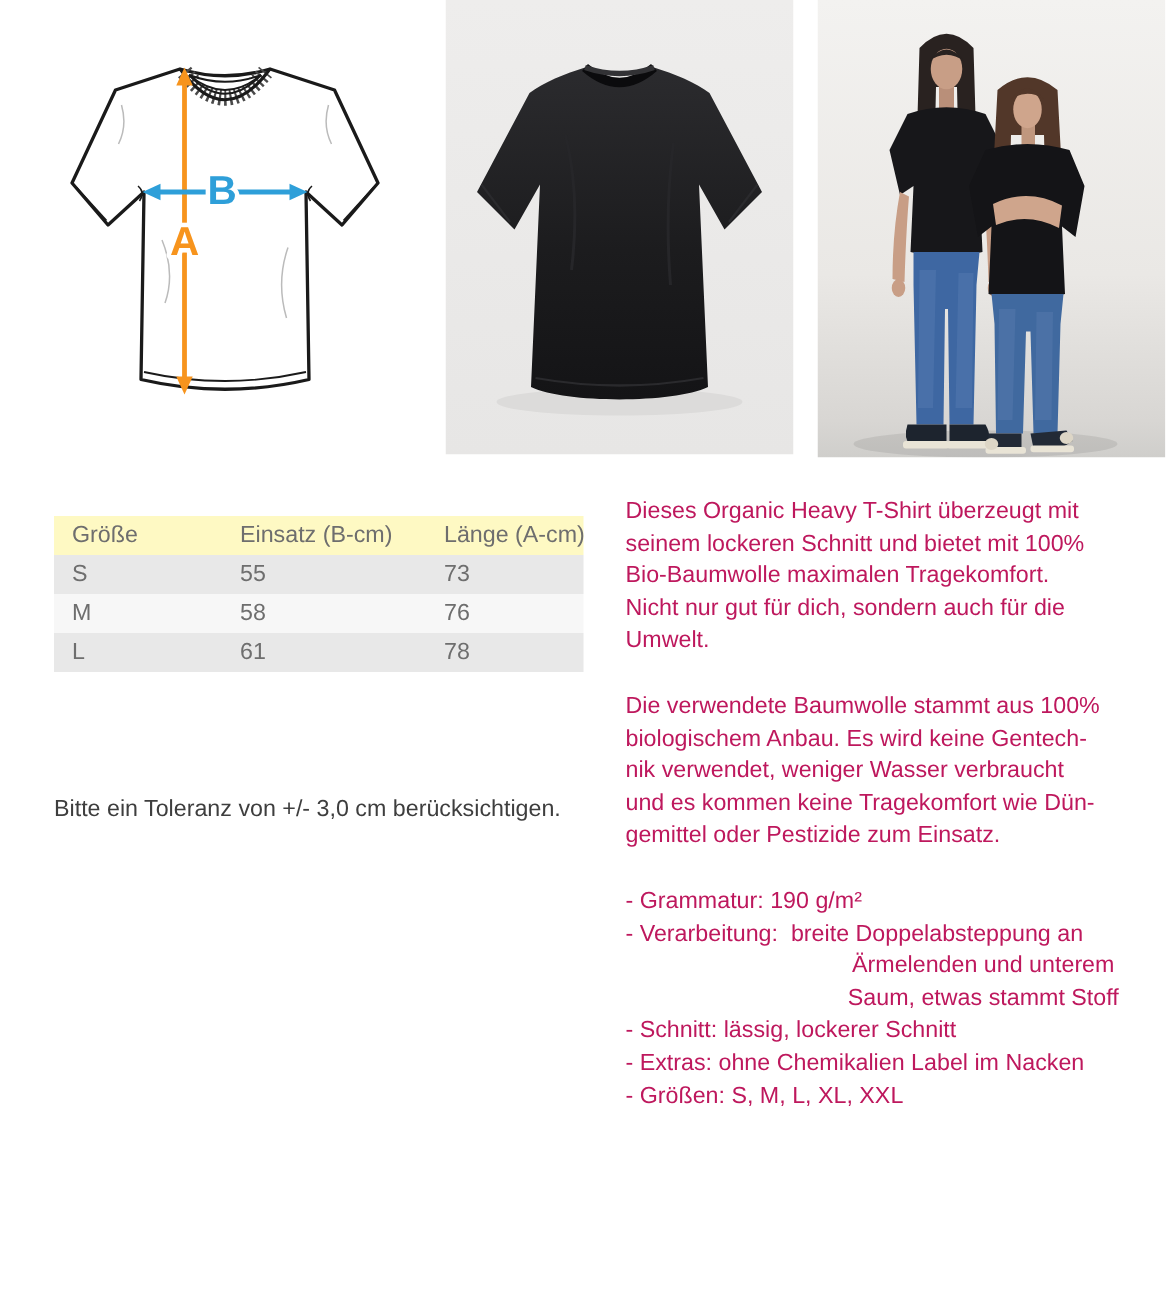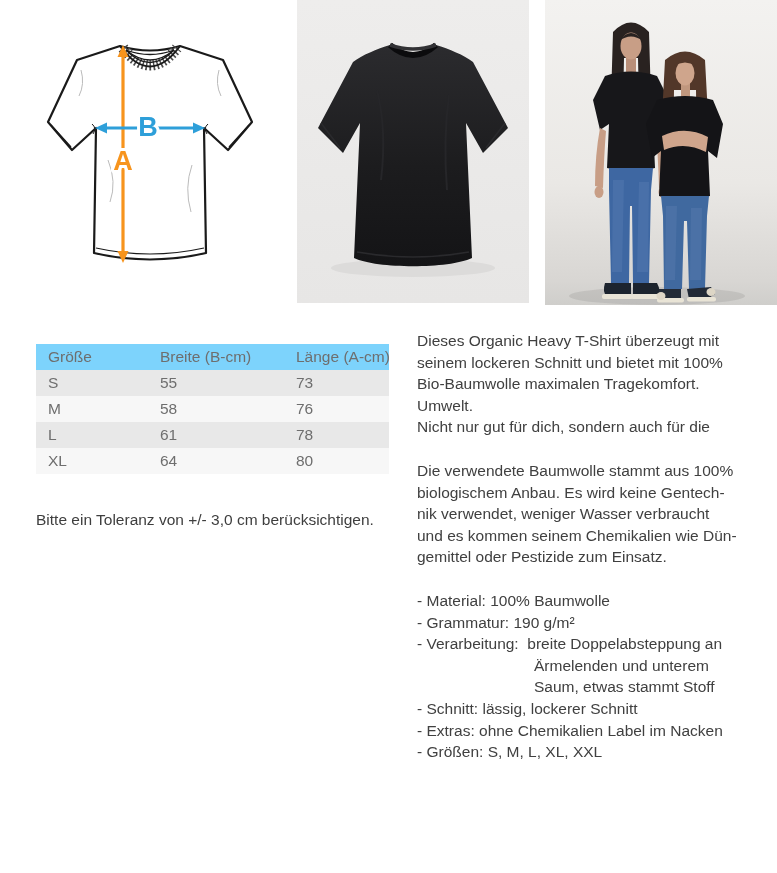--- a/index.html
+++ b/index.html
@@ -25,40 +25,40 @@
   
   .size-table {
     position:absolute; left:36px; top:344px; width:353px;
     border-collapse:collapse; table-layout:fixed;
     font-size:15.5px; color:#6e6e6e;
   }
   .size-table th, .size-table td {
     height:26px; padding:0 0 0 12px; text-align:left;
     font-weight:normal; vertical-align:middle; white-space:nowrap;
   }
-  .size-table thead tr { background:#7dd3fc; }
+  .size-table thead tr { background:#fef9c3; }
   .size-table tbody tr:nth-child(odd)  { background:#e8e8e8; }
   .size-table tbody tr:nth-child(even) { background:#f7f7f7; }
   .col-size   { width:112px; }
   .col-width  { width:136px; }
   .col-length { width:105px; }
 
   .tolerance {
-    position:absolute; left:36px; top:511px;
+    position:absolute; left:36px; top:531px;
     font-size:15.5px; color:#3e3e3e; white-space:nowrap;
   }
 
   
   .description { position:absolute; left:417px; top:330px; width:360px; }
   .para  { margin:0 0 22px 0; }
   .para:last-of-type { margin-bottom:28px; }
   .t-line, .spec-line {
-    font-size:15.5px; line-height:21.6px; color:#404040; white-space:pre;
-  }
-  .spec-line.indent { padding-left:117px; }
+    font-size:15.5px; line-height:21.6px; color:#be185d; white-space:pre;
+  }
+  .spec-line.indent { padding-left:117px;text-align:center; }
 </style>
 </head>
 <body>
 
 <div>
 
   <figure class="img-tile tile-drawing">
     <svg viewBox="0 0 250 264">
 
       <path d="M100,22 L57,36 L28,98 L52,126 L76,104 L74,229 Q130,242 186,229 L184,104 L208,126 L232,98 L203,36 L160,22 Q130,31 100,22 Z" fill="#ffffff" stroke="#1a1a1a" stroke-width="2.2" stroke-linejoin="round"></path>
@@ -168,67 +168,61 @@
 
   <table class="size-table">
     <colgroup>
         <col class="col-size">
         <col class="col-width">
         <col class="col-length">
       </colgroup>
     <thead>
       <tr>
         <th>Größe</th>
-        <th>Breite (B-cm)</th>
+        <th>Einsatz (B-cm)</th>
         <th>Länge (A-cm)</th>
       </tr>
     </thead>
     <tbody>
       <tr>
         <td>S</td>
         <td>55</td>
         <td>73</td>
       </tr>
       <tr>
         <td>M</td>
         <td>58</td>
         <td>76</td>
       </tr>
       <tr>
         <td>L</td>
         <td>61</td>
         <td>78</td>
-      </tr>
-      <tr>
-        <td>XL</td>
-        <td>64</td>
-        <td>80</td>
       </tr>
     </tbody>
   </table>
 
   <p class="tolerance">Bitte ein Toleranz von +/- 3,0 cm berücksichtigen.</p>
 
   <div class="description">
     <div class="para">
       <div class="t-line">Dieses Organic Heavy T-Shirt überzeugt mit</div>
       <div class="t-line">seinem lockeren Schnitt und bietet mit 100%</div>
       <div class="t-line">Bio-Baumwolle maximalen Tragekomfort.</div>
+      <div class="t-line">Nicht nur gut für dich, sondern auch für die</div>
       <div class="t-line">Umwelt.</div>
-      <div class="t-line">Nicht nur gut für dich, sondern auch für die</div>
     </div>
     <div class="para">
       <div class="t-line">Die verwendete Baumwolle stammt aus 100%</div>
       <div class="t-line">biologischem Anbau. Es wird keine Gentech-</div>
       <div class="t-line">nik verwendet, weniger Wasser verbraucht</div>
-      <div class="t-line">und es kommen seinem Chemikalien wie Dün-</div>
+      <div class="t-line">und es kommen keine Tragekomfort wie Dün-</div>
       <div class="t-line">gemittel oder Pestizide zum Einsatz.</div>
     </div>
     <div>
-      <div class="spec-line">- Material: 100% Baumwolle</div>
       <div class="spec-line">- Grammatur: 190 g/m²</div>
       <div class="spec-line">- Verarbeitung:  breite Doppelabsteppung an</div>
       <div class="spec-line indent">Ärmelenden und unterem</div>
       <div class="spec-line indent">Saum, etwas stammt Stoff</div>
       <div class="spec-line">- Schnitt: lässig, lockerer Schnitt</div>
       <div class="spec-line">- Extras: ohne Chemikalien Label im Nacken</div>
       <div class="spec-line">- Größen: S, M, L, XL, XXL</div>
     </div>
   </div>
 

